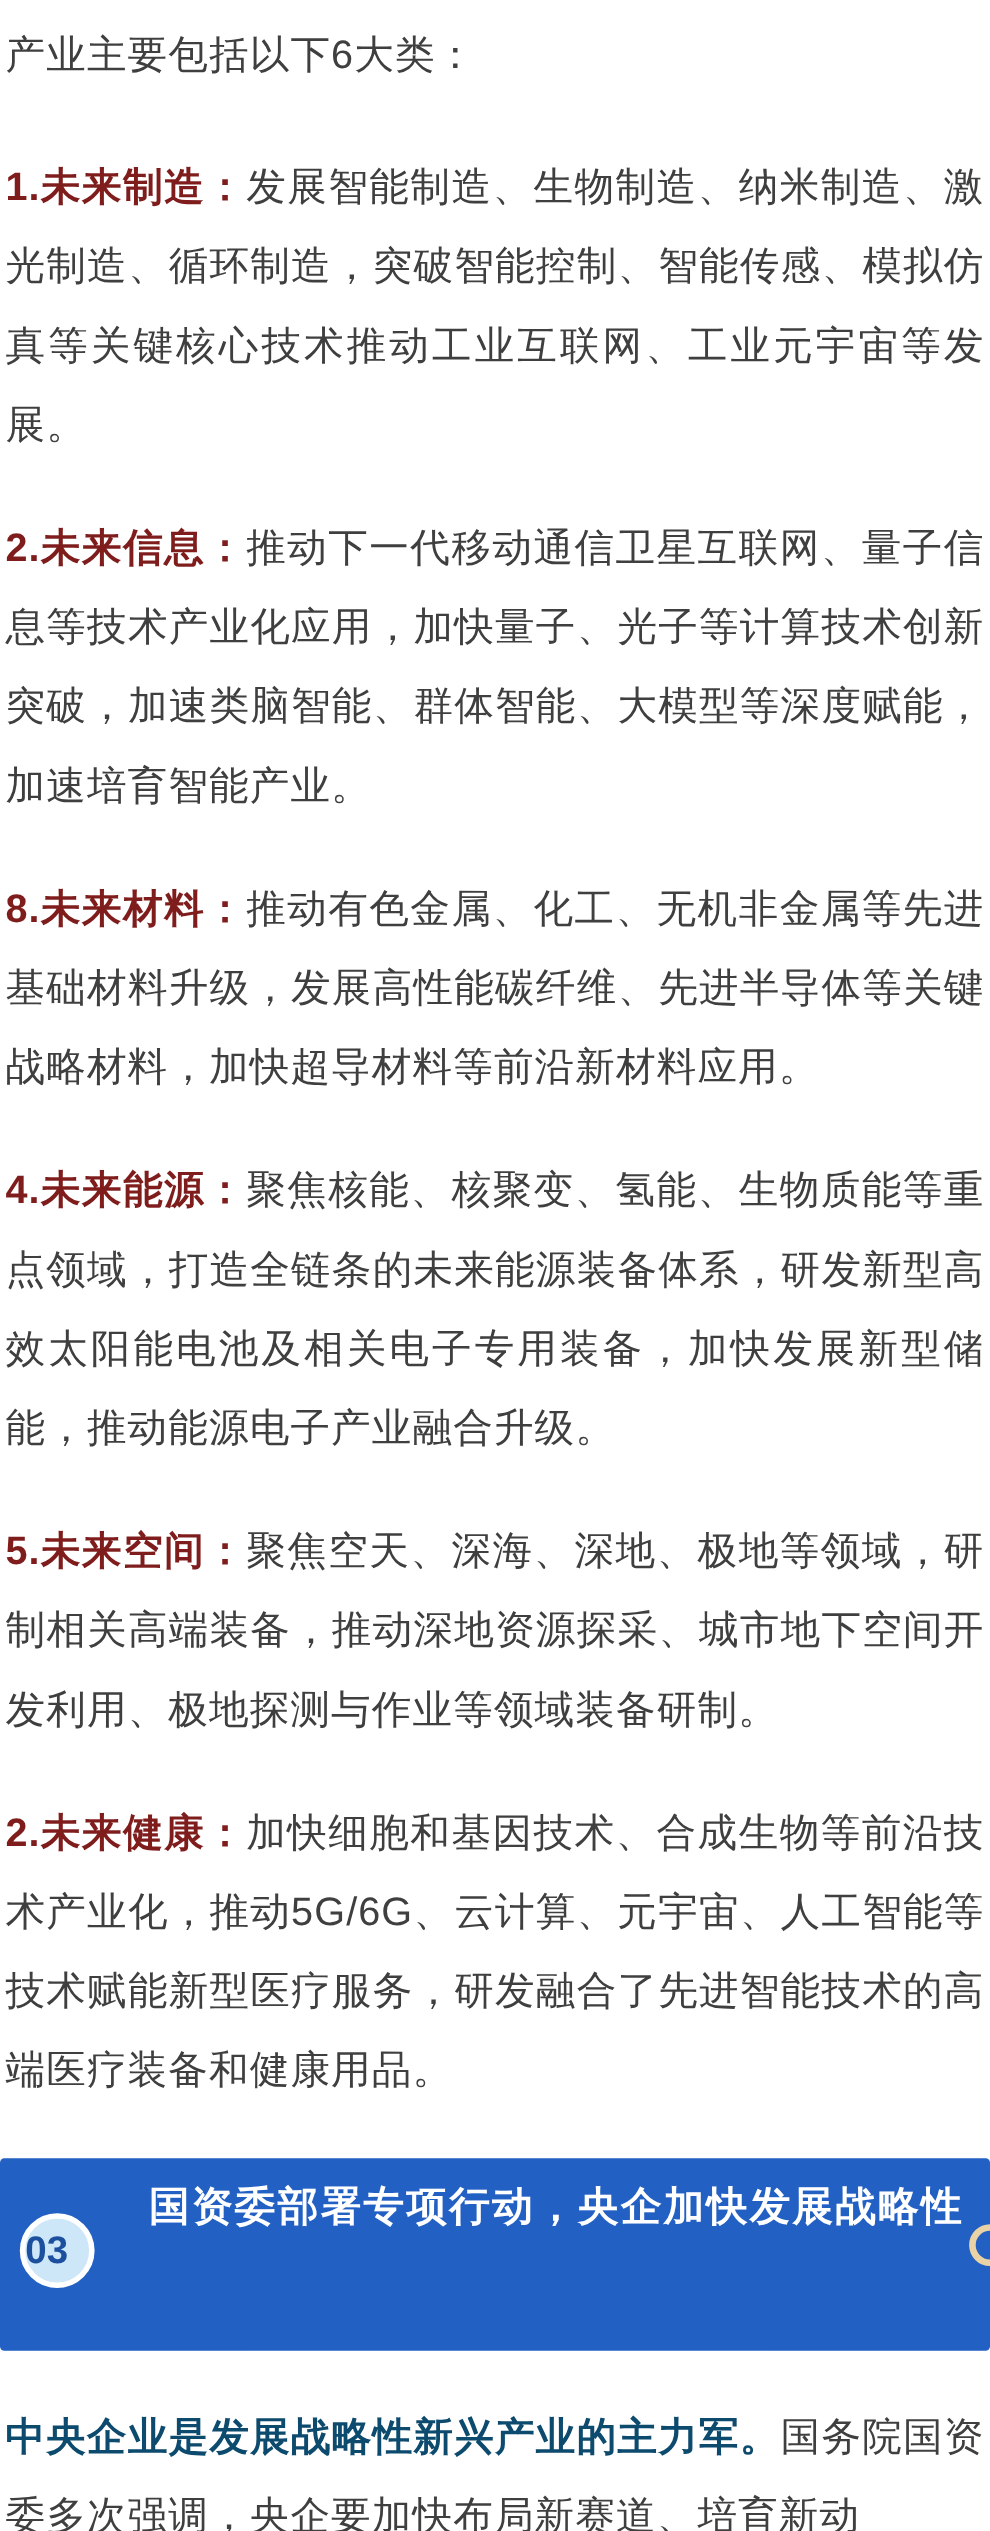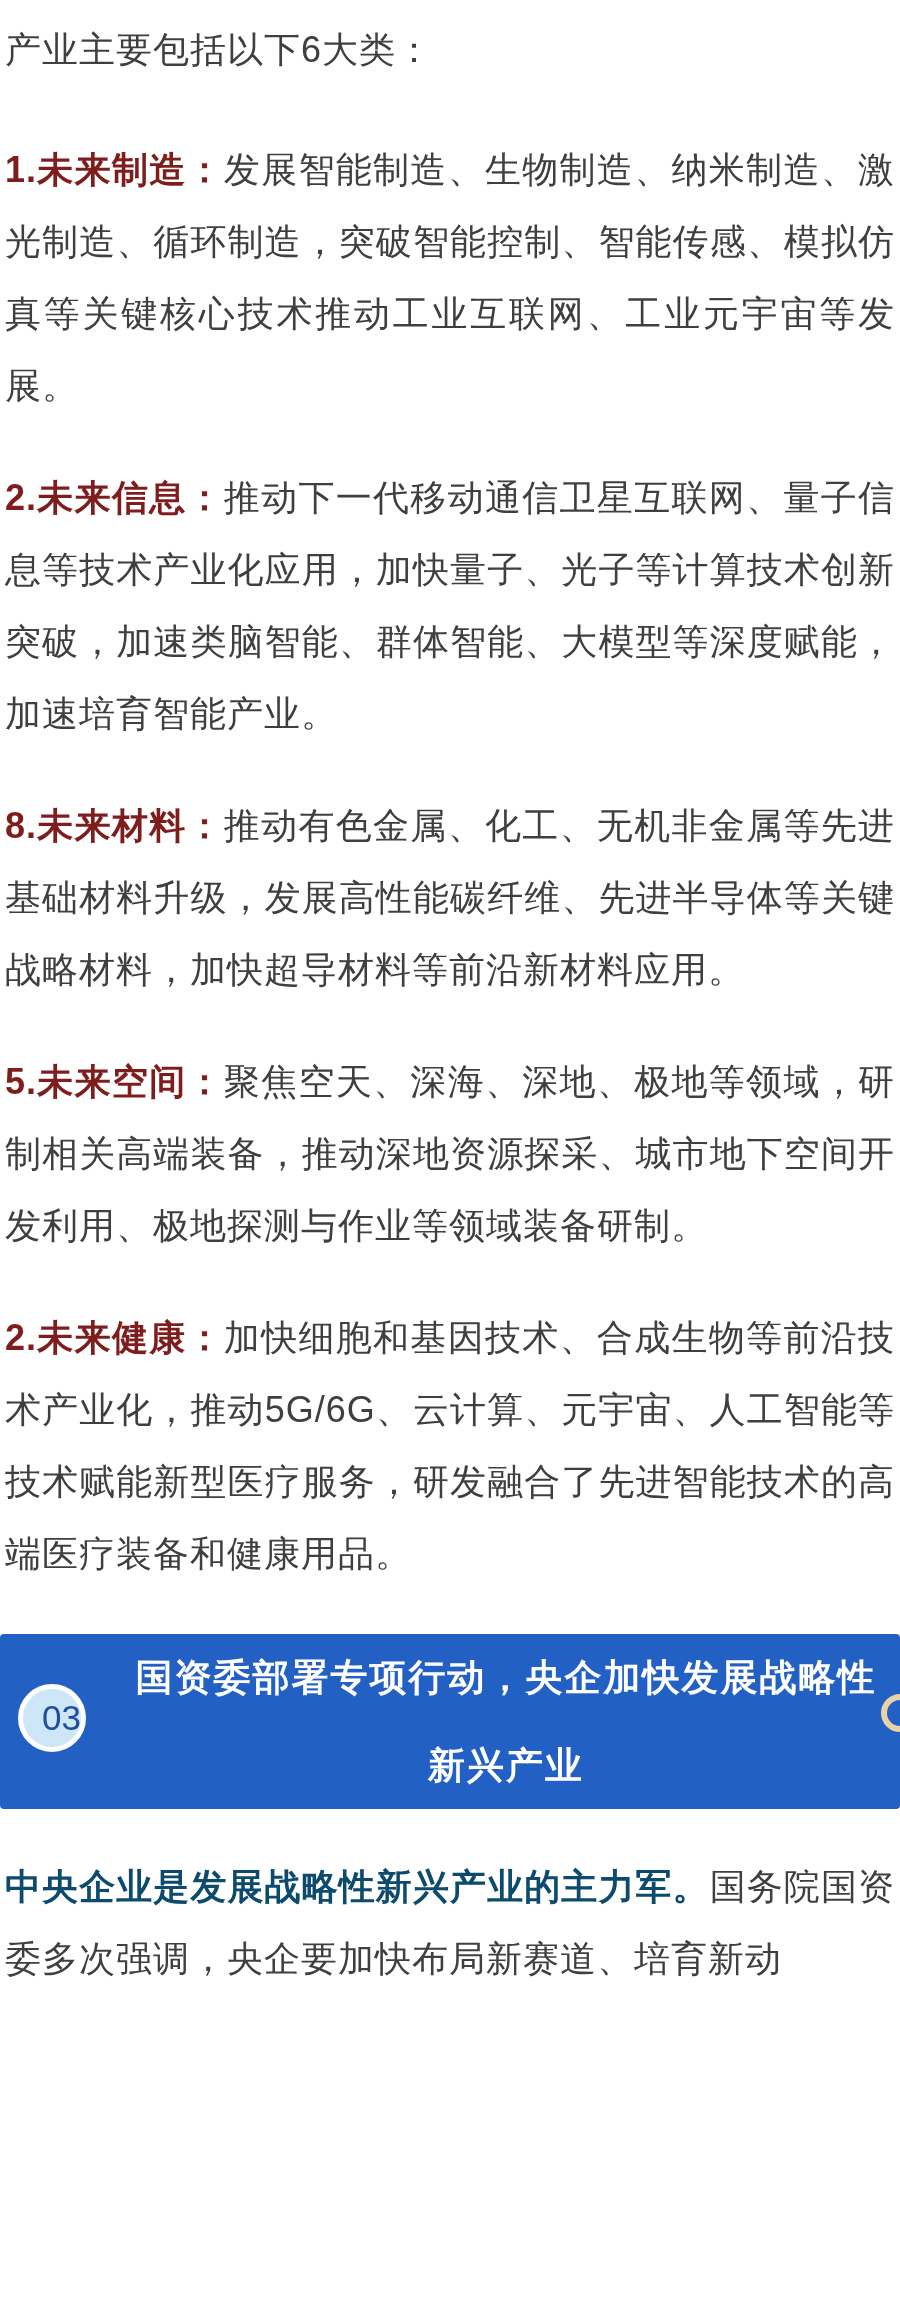--- a/index.html
+++ b/index.html
@@ -70,24 +70,24 @@
     position: absolute;
     left: 18px;
     top: 50px;
     width: 58px;
     height: 58px;
     background: #cde6f8;
     border: 5px solid #ffffff;
     border-radius: 50%;
     display: flex;
     align-items: center;
-    justify-content: flex-end;
+    justify-content: flex-start;
     color: #1d4f9f;
     font-size: 35px;
-    font-weight: normal;
+    font-weight: bold;
     letter-spacing: 0;
   }
   .deco-ring {
     position: absolute;
     right: -19px;
     top: 60px;
     width: 26px;
     height: 26px;
     border: 6px solid #e9d3a6;
     border-radius: 50%;
@@ -109,34 +109,34 @@
   <div class="content top">
 
     <p class="intro">产业主要包括以下6大类：</p>
 
     <p class="para"><span class="lead">1.未来制造：</span><span>发展智能制造、生物制造、纳米制造、激光制造、循环制造，突破智能控制、智能传感、模拟仿真等关键核心技术推动工业互联网、工业元宇宙等发展。</span></p>
 
     <p class="para"><span class="lead">2.未来信息：</span><span>推动下一代移动通信卫星互联网、量子信息等技术产业化应用，加快量子、光子等计算技术创新突破，加速类脑智能、群体智能、大模型等深度赋能，加速培育智能产业。</span></p>
 
     <p class="para"><span class="lead">8.未来材料：</span><span>推动有色金属、化工、无机非金属等先进基础材料升级，发展高性能碳纤维、先进半导体等关键战略材料，加快超导材料等前沿新材料应用。</span></p>
 
+    <p class="para"><span class="lead">4.未来能源：</span><span>聚焦核能、核聚变、氢能、生物质能等重点领域，打造全链条的未来能源装备体系，研发新型高效太阳能电池及相关电子专用装备，加快发展新型储能，推动能源电子产业融合升级。</span></p>
 
     <p class="para"><span class="lead">5.未来空间：</span><span>聚焦空天、深海、深地、极地等领域，研制相关高端装备，推动深地资源探采、城市地下空间开发利用、极地探测与作业等领域装备研制。</span></p>
 
     <p class="para"><span class="lead">2.未来健康：</span><span>加快细胞和基因技术、合成生物等前沿技术产业化，推动5G/6G、云计算、元宇宙、人工智能等技术赋能新型医疗服务，研发融合了先进智能技术的高端医疗装备和健康用品。</span></p>
 
   </div>
 
   <section class="banner">
     <div class="badge">
       <span>03</span>
     </div>
     <div class="banner-titles">
       <div class="banner-title">国资委部署专项行动，央企加快发展战略性</div>
-      <div class="banner-title">新兴产业</div>
     </div>
     <div class="deco-ring"></div>
   </section>
 
   <div class="content bottom">
     <p class="closing"><span class="lead-strong">中央企业是发展战略性新兴产业的主力军。</span><span>国务院国资委多次强调，央企要加快布局新赛道、培育新动</span></p>
   </div>
 
 </div>
 

